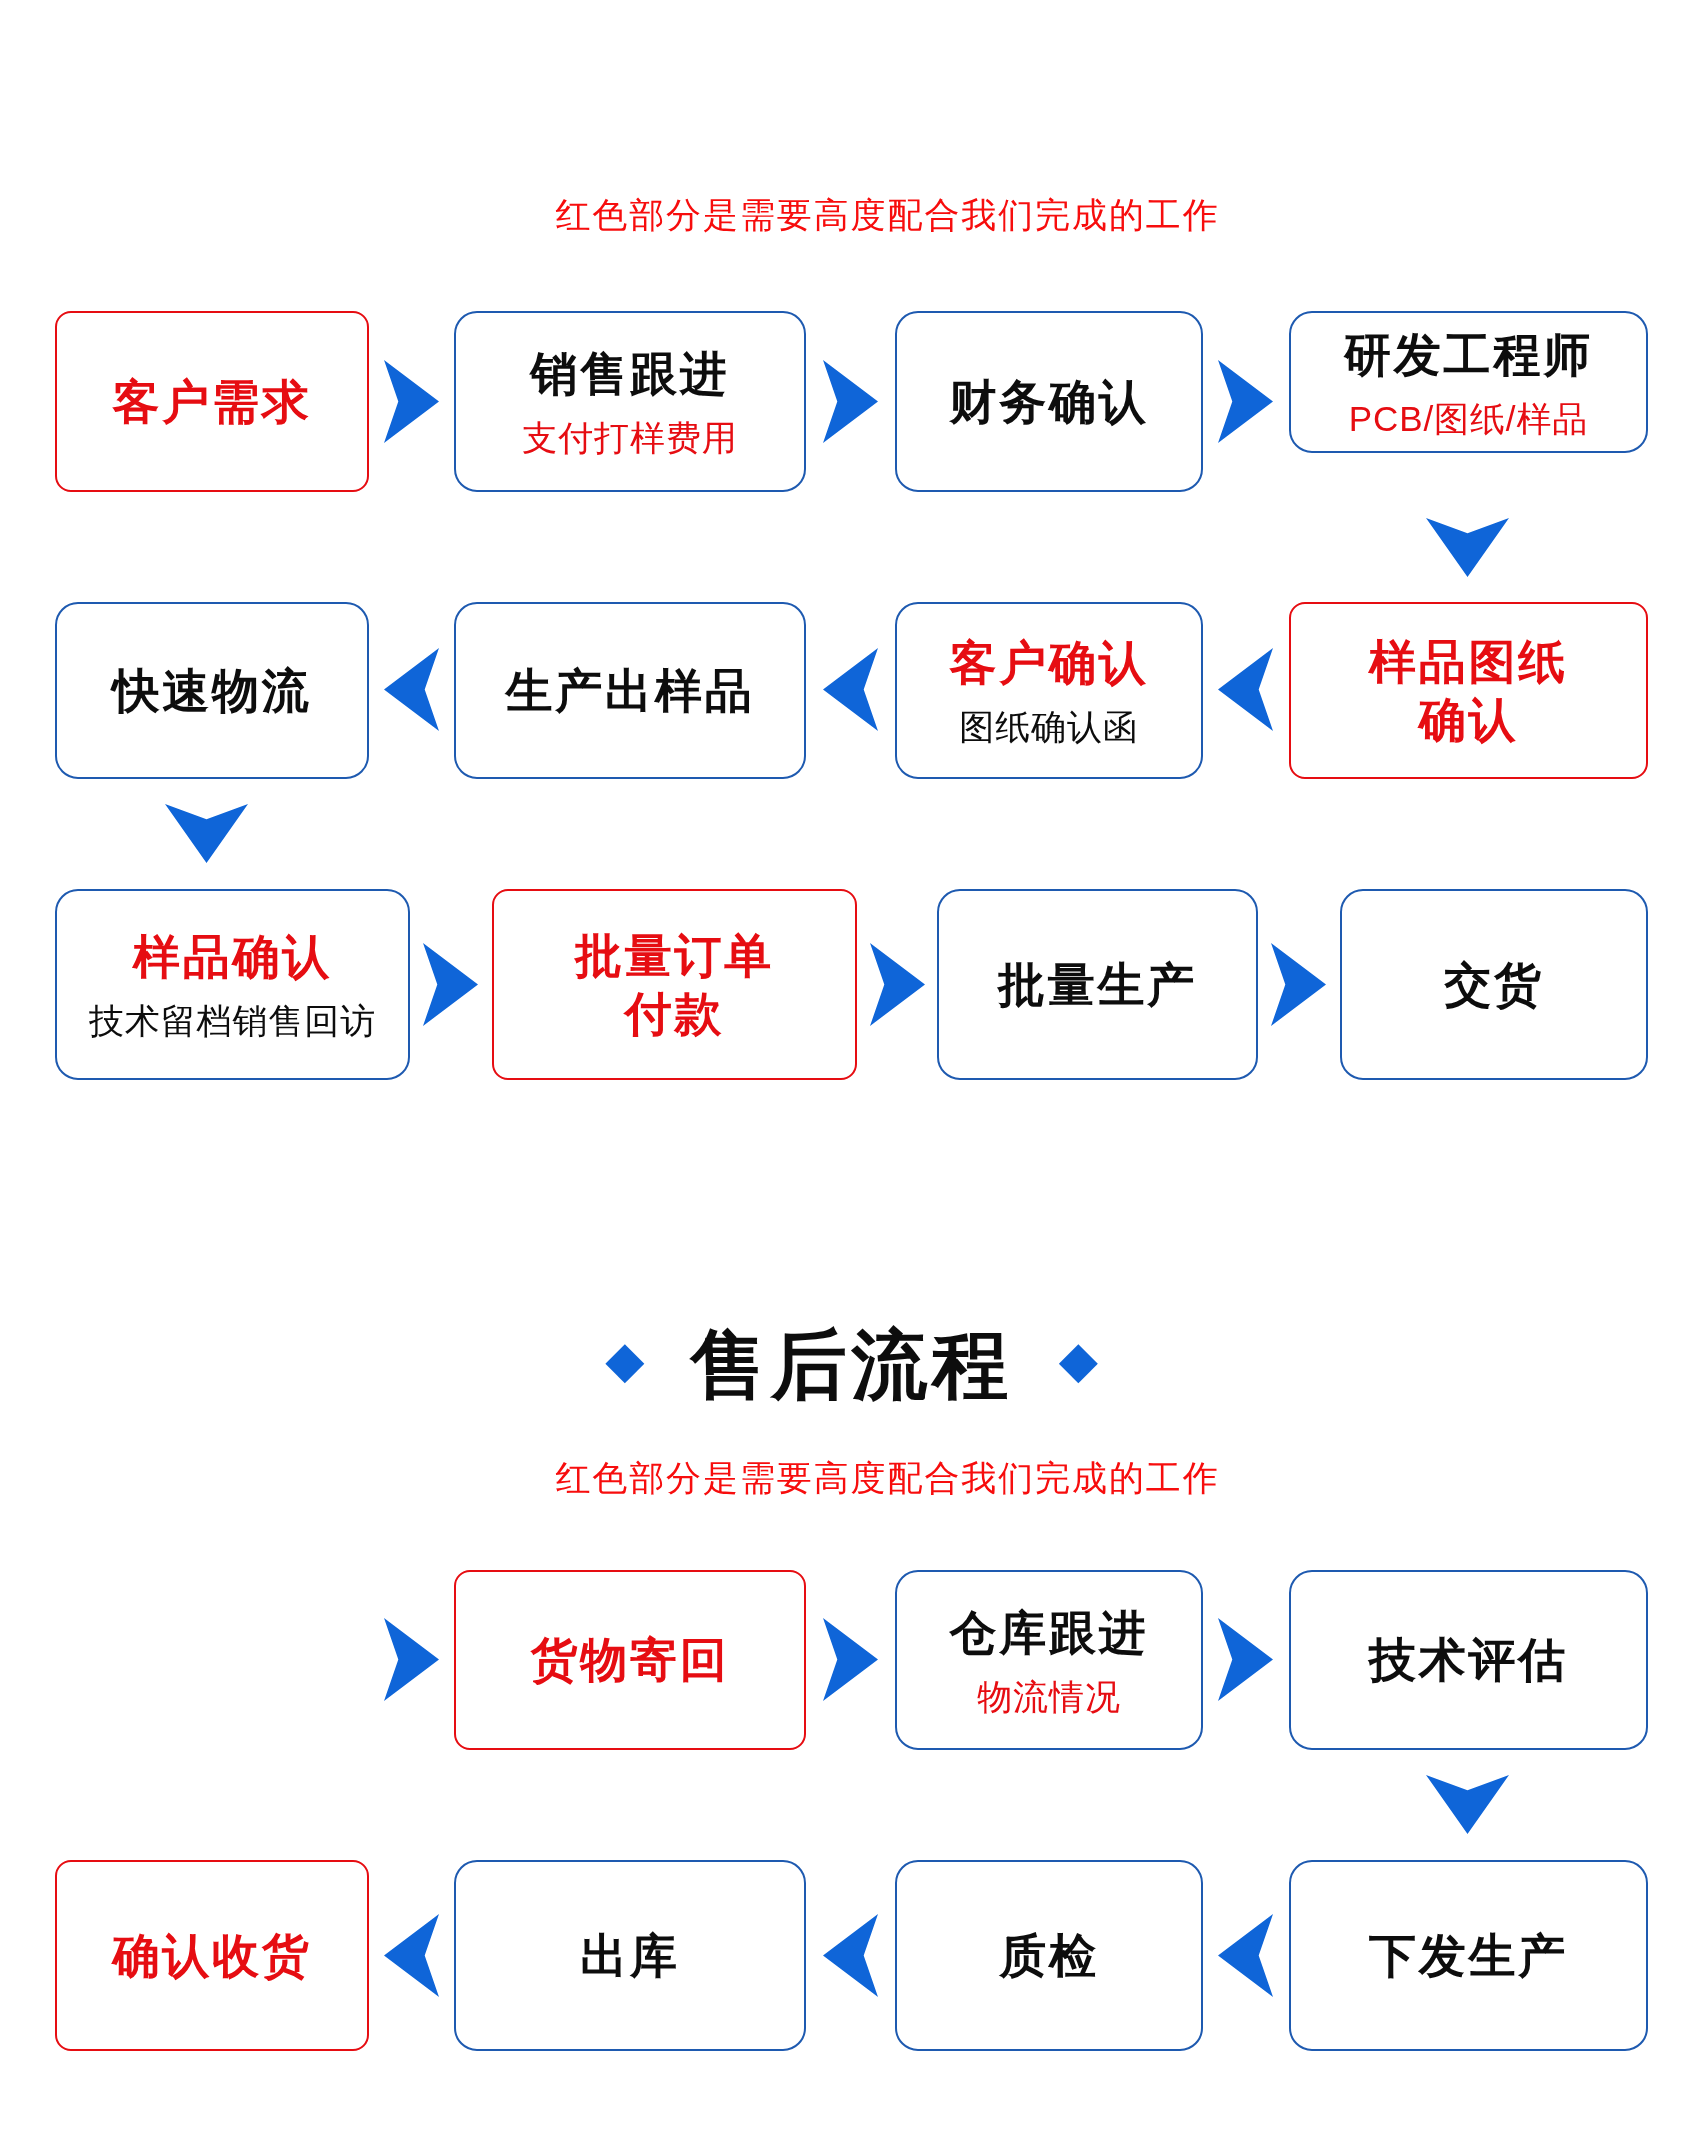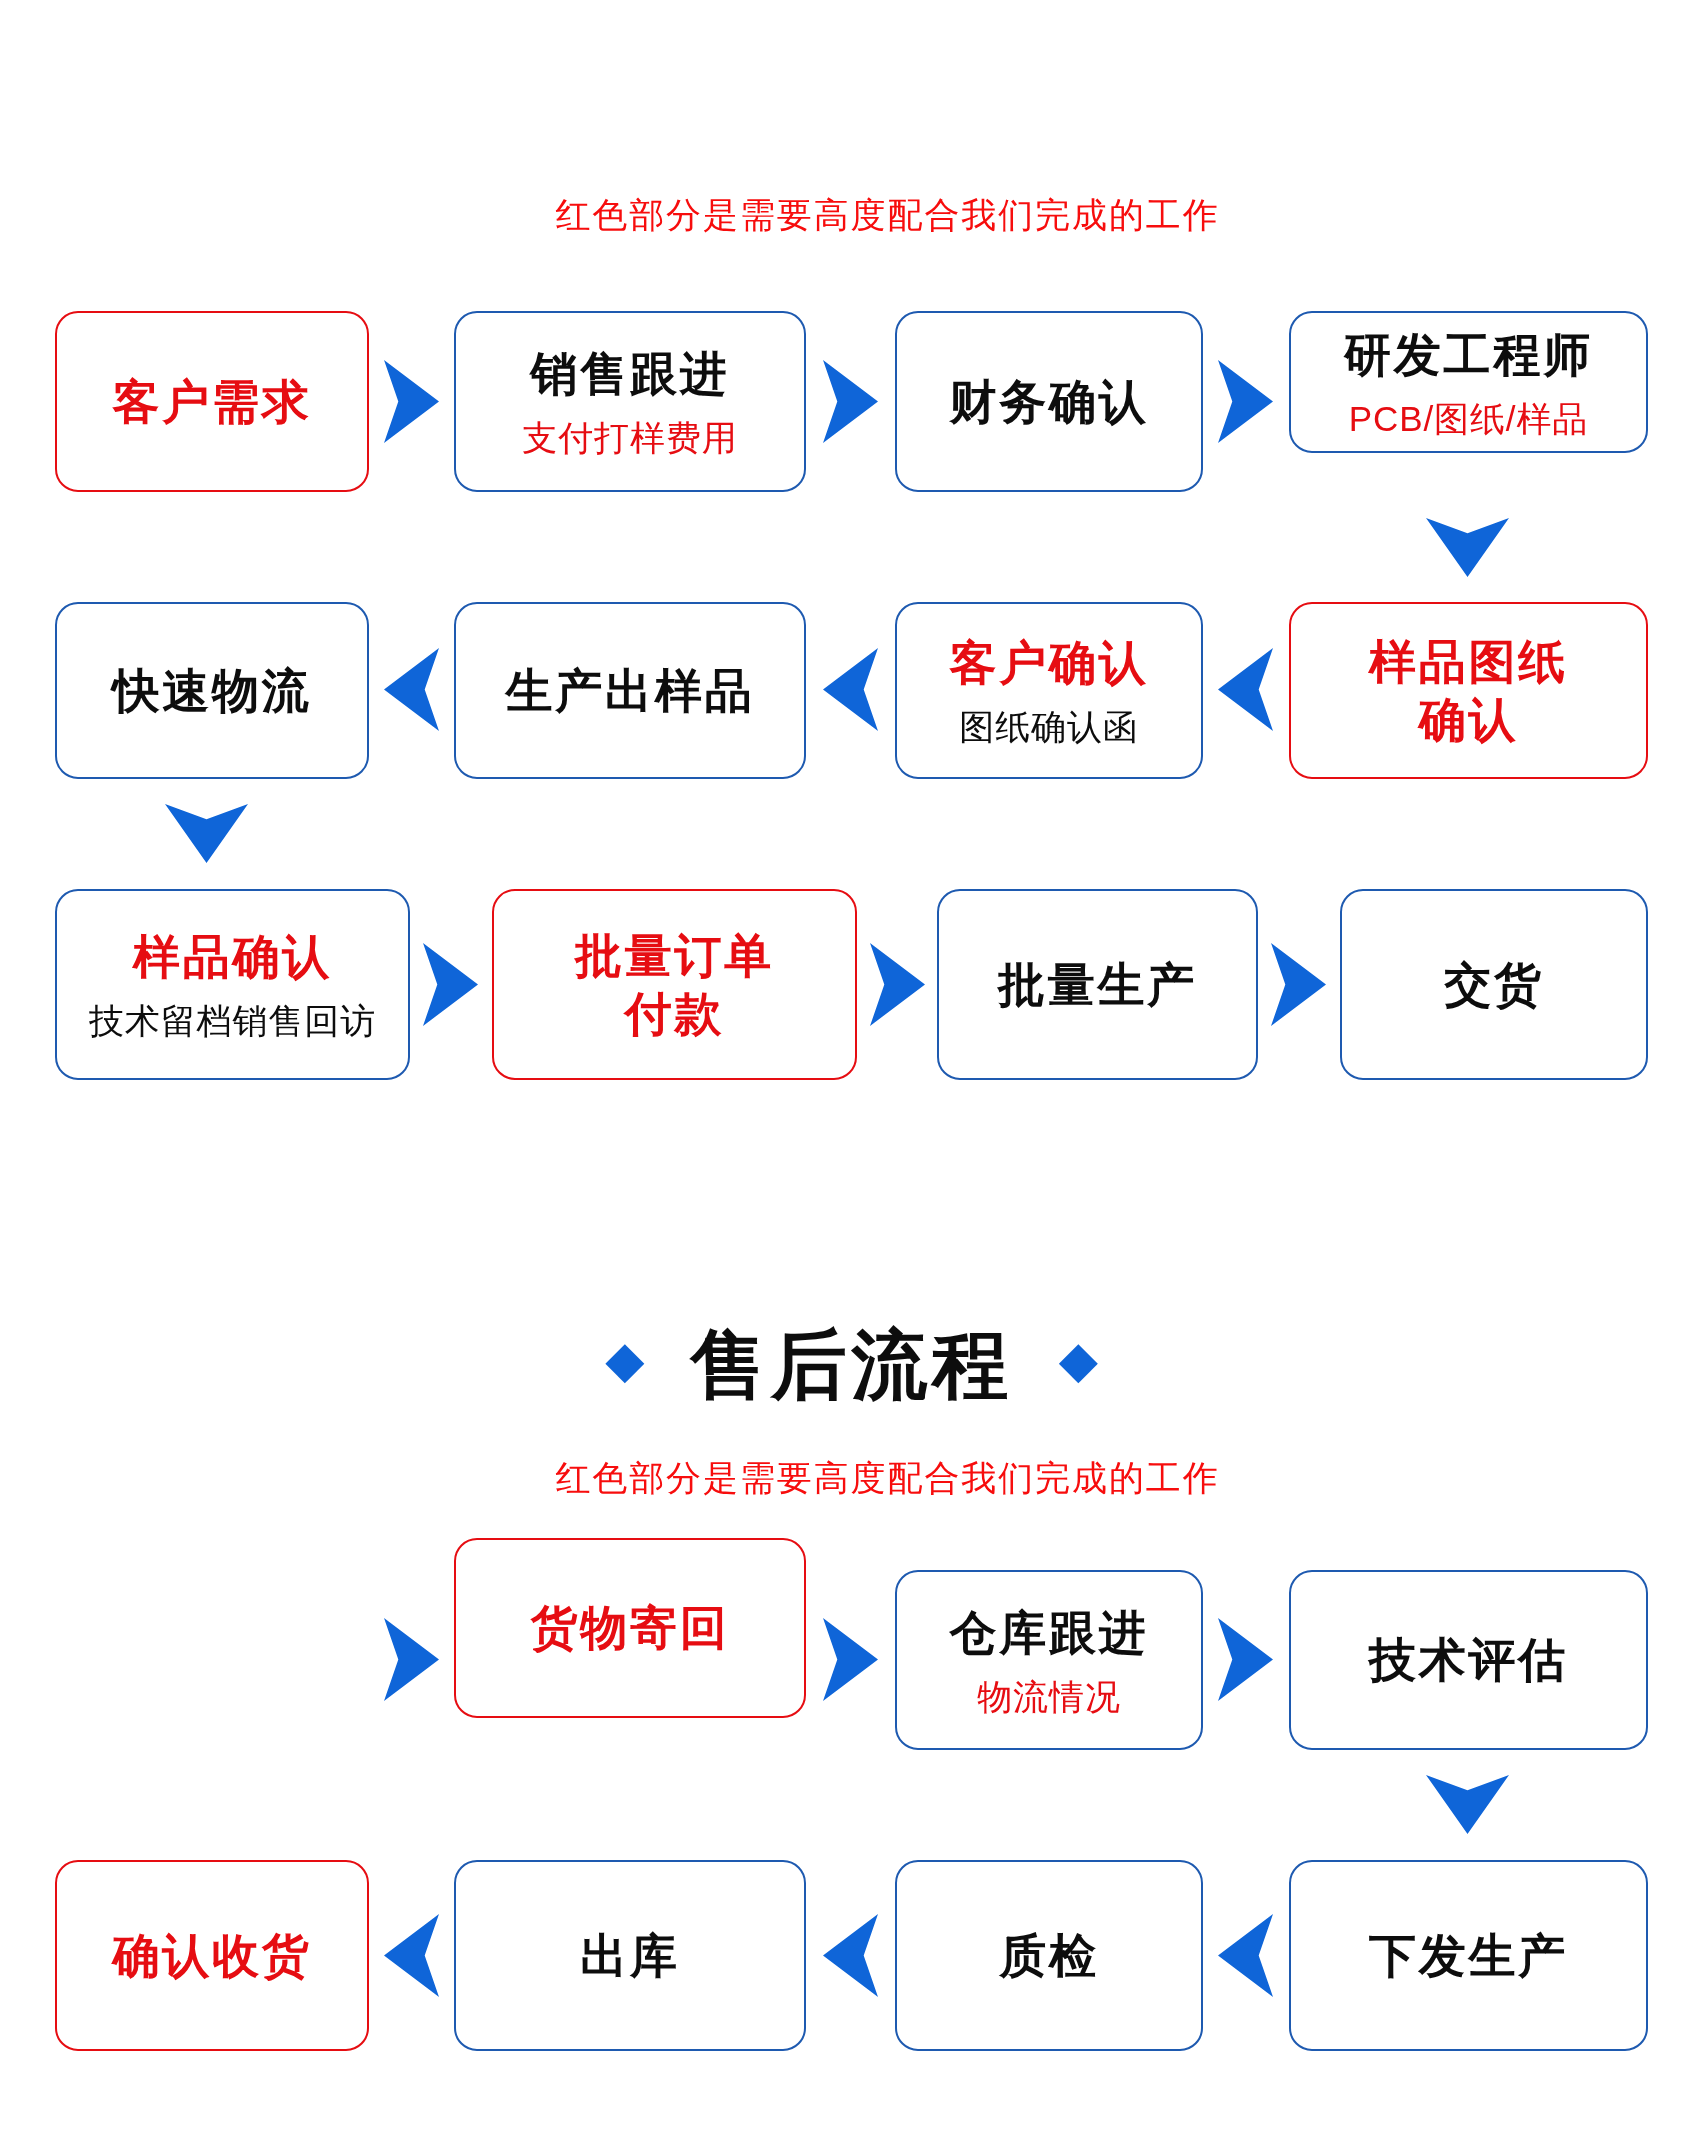--- a/index.html
+++ b/index.html
@@ -15,21 +15,21 @@
   .diamond{display:inline-block;vertical-align:middle;transform:translateY(-6.6px);color:#0f65d8;font-size:51px;margin:0 24.6px;}
   .section-subtitle{position:absolute;left:0;width:100%;text-align:center;font-size:35px;color:#f70d0d;letter-spacing:1.9px;padding-left:36px;}
   .ss1{top:192px}
   .ss2{top:1455px}
   
   .box{
     position:absolute;background:#ffffff;border:2.8px solid #1e5ab0;border-radius:23px;
     display:flex;flex-direction:column;align-items:center;justify-content:center;gap:17px;
     box-sizing:border-box;
   }
-  .box.red-border{border-color:#e60d12;}
+  .box.red-border{border-color:#e60d12;border-radius:16px;}
   .box-title{font-weight:bold;font-size:47px;line-height:1.22;color:#0d0d0d;text-align:center;white-space:pre-line;letter-spacing:2.8px;}
   .box-sub{font-size:35px;line-height:1.1;color:#0d0d0d;text-align:left;letter-spacing:0.9px;}
   .red-text{color:#e60d12;}
   
   .arrow{position:absolute;background:#0f65d8;}
   .arrow-right{width:55px;height:83px;clip-path:polygon(0% 0%,100% 50%,0% 100%,26% 50%);}
   .arrow-left{width:55px;height:83px;clip-path:polygon(100% 0%,0% 50%,100% 100%,74% 50%);}
   .arrow-down{width:83px;height:59px;clip-path:polygon(0% 0%,50% 26%,100% 0%,50% 100%);}
   
   .s1r1b1{left:55px;top:311px;width:314px;height:181px}
@@ -52,21 +52,21 @@
   
   .s1r3b1{left:55px;top:889px;width:355px;height:191px}
   .s1r3b2{left:492px;top:889px;width:365px;height:191px}
   .s1r3b3{left:937px;top:889px;width:321px;height:191px}
   .s1r3b4{left:1340px;top:889px;width:308px;height:191px}
   .ar-s1r3-1{left:423px;top:943px}
   .ar-s1r3-2{left:870px;top:943px}
   .ar-s1r3-3{left:1271px;top:943px}
   
   .s2r1b1{left:55px;top:1570px;width:314px;height:180px}
-  .s2r1b2{left:454px;top:1538px;width:352px;height:180px}
+  .s2r1b2{left:454px;top:1570px;width:352px;height:180px}
   .s2r1b3{left:895px;top:1570px;width:308px;height:180px}
   .s2r1b4{left:1289px;top:1570px;width:359px;height:180px}
   .ar-s2r1-1{left:384px;top:1618px}
   .ar-s2r1-2{left:823px;top:1618px}
   .ar-s2r1-3{left:1218px;top:1618px}
   .ad-s2-right{left:1426px;top:1775px}
   
   .s2r2b1{left:55px;top:1860px;width:314px;height:191px}
   .s2r2b2{left:454px;top:1860px;width:352px;height:191px}
   .s2r2b3{left:895px;top:1860px;width:308px;height:191px}

